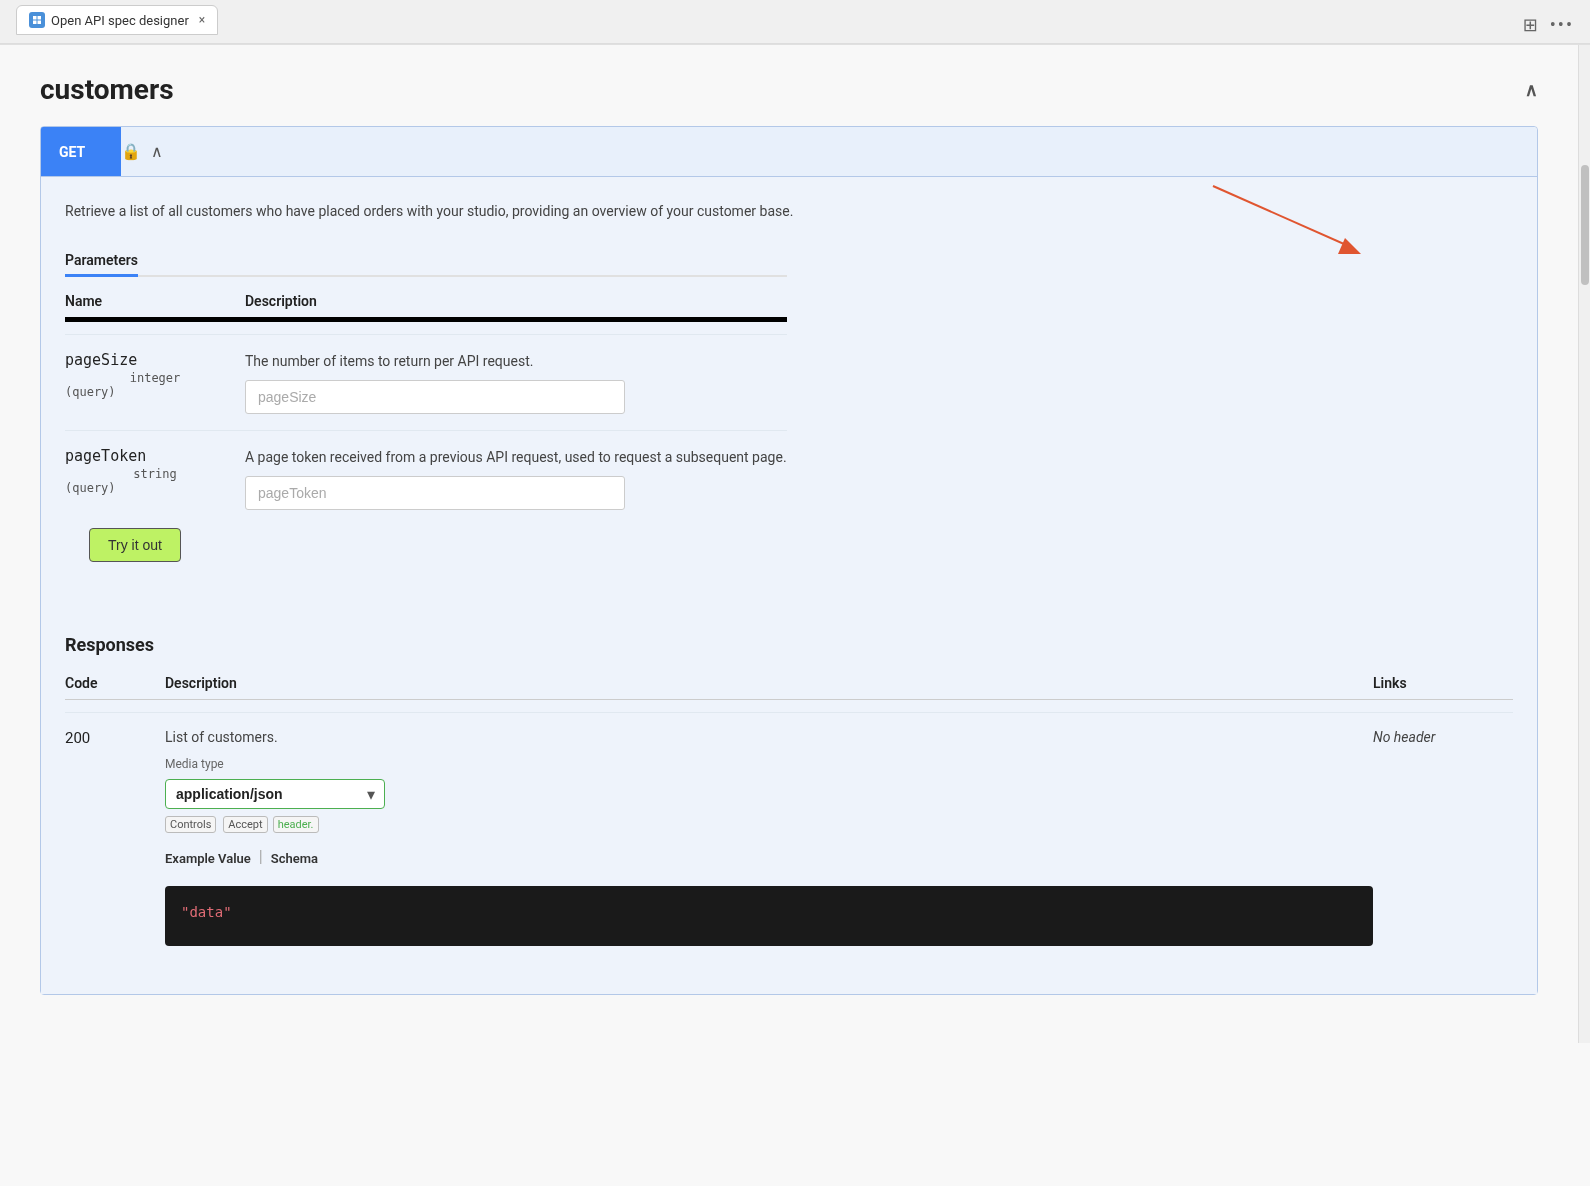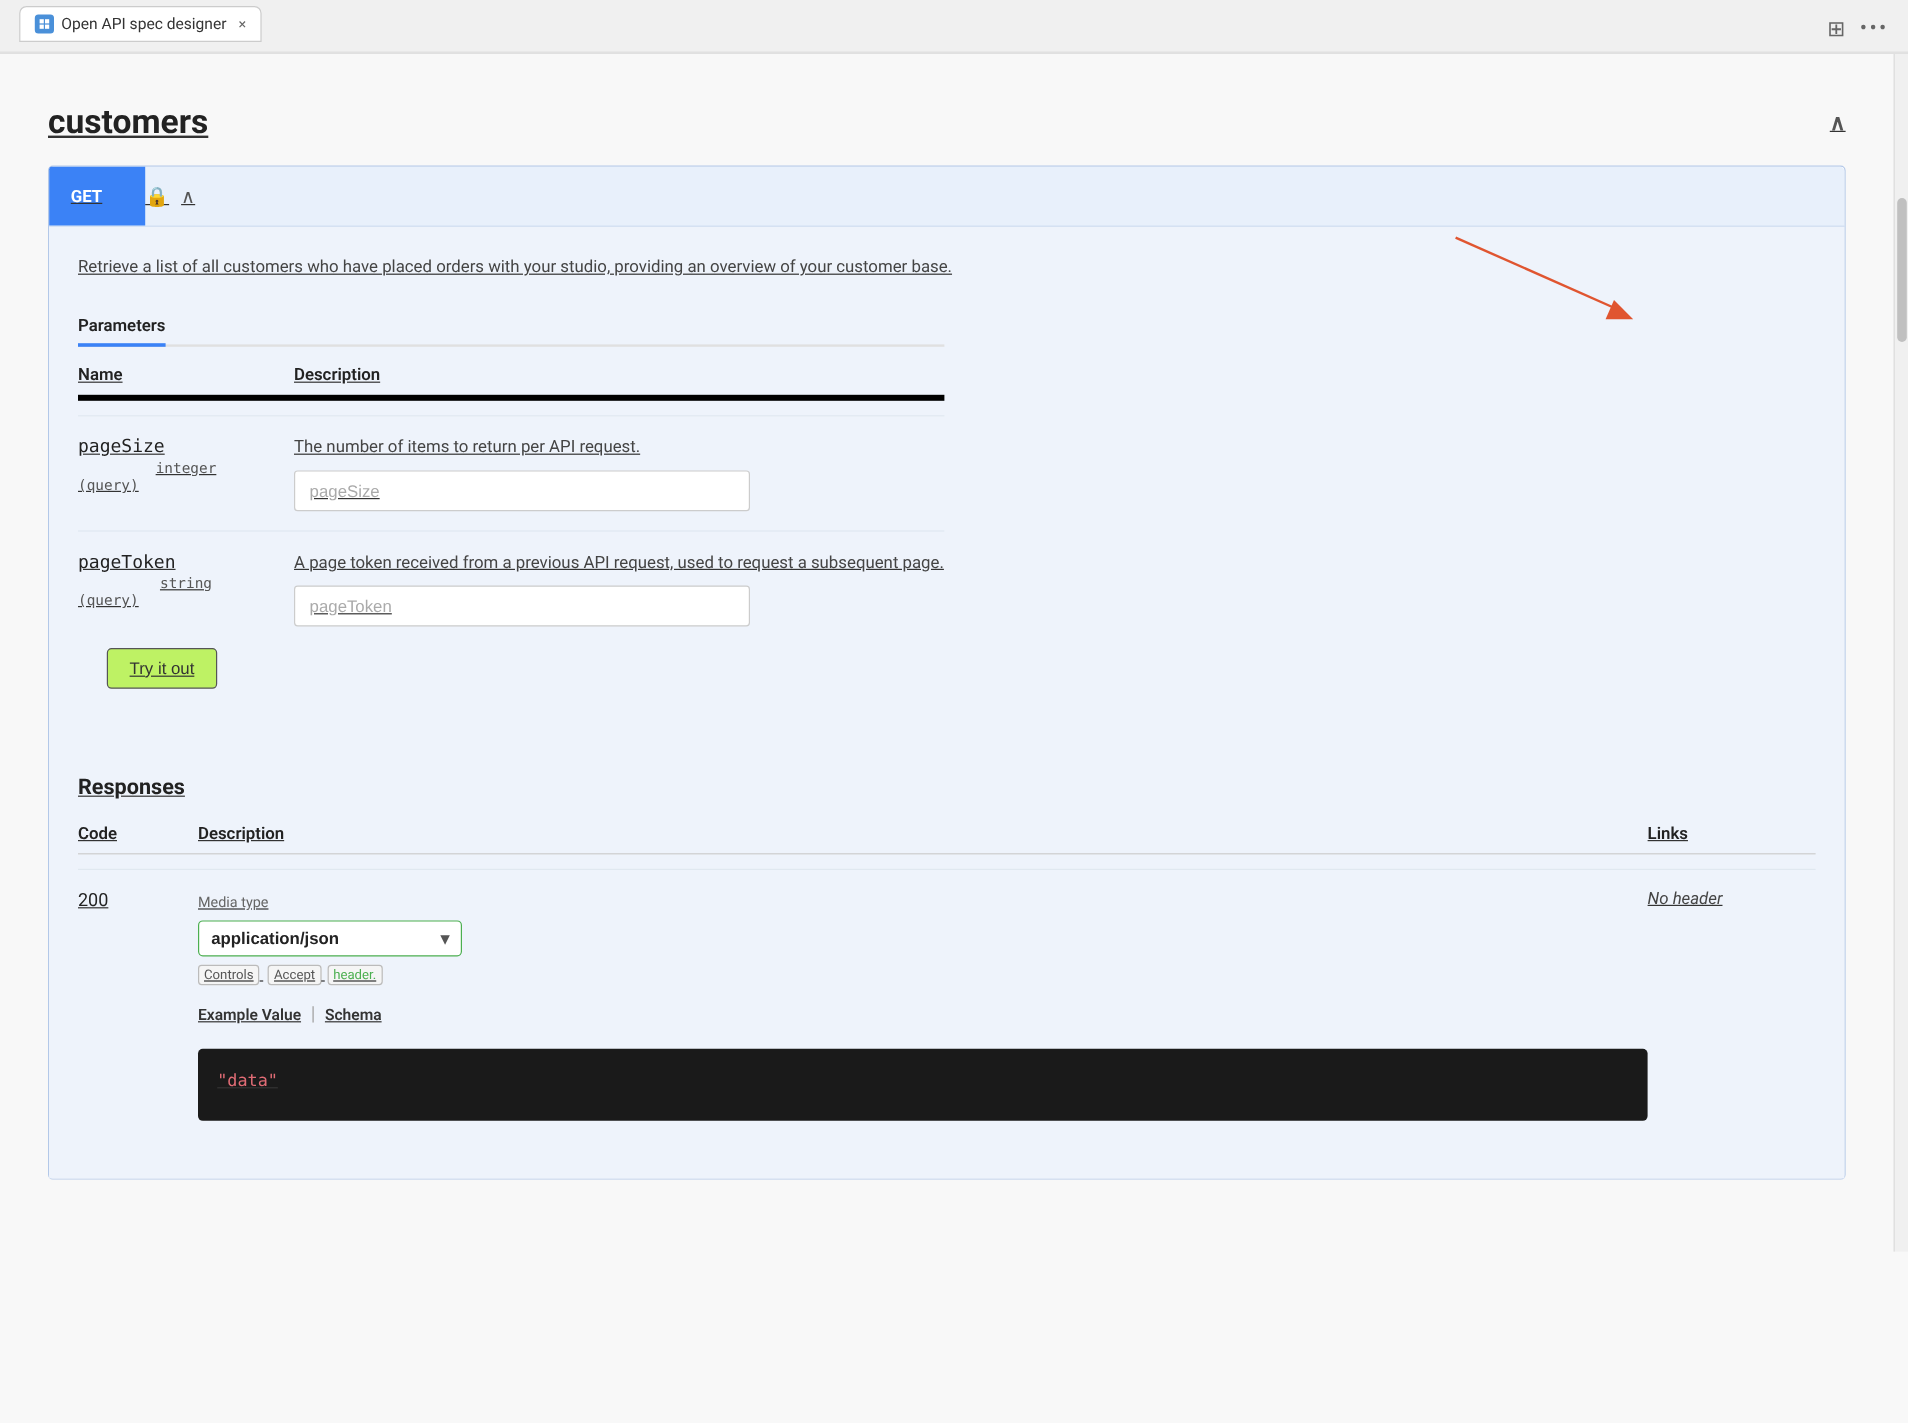--- a/index.html
+++ b/index.html
@@ -60,22 +60,21 @@
       color: #666;
     }
 
     
     .scroll-container {
       display: flex;
       position: relative;
     }
     .content-area {
       flex: 1;
-      padding: 40px 40px;
-      text-decoration: underline;
+      padding: 28px 40px;
     }
 
     
     .scrollbar-track {
       width: 12px;
       background: #f0f0f0;
       border-left: 1px solid #ddd;
       position: relative;
     }
     .scrollbar-thumb {
@@ -526,20 +525,21 @@
 
             <div class="responses-header">
               <div class="responses-header-cell">Code</div>
               <div class="responses-header-cell">Description</div>
               <div class="responses-header-cell">Links</div>
             </div>
 
             <div class="response-row">
               <div class="response-code">200</div>
               <div class="response-desc-col">
+                <span class="response-description">List of customers.</span>
                 <span class="media-type-label">Media type</span>
                 <div class="select-wrapper">
                   <select class="media-type-select">
                     <option>application/json</option>
                   </select>
                 </div>
                 <span class="controls-text">
                   <span>Controls</span>
                   <span style="margin-left:4px; border: 1px solid #bbb; border-radius:3px; padding:1px 4px; font-size:11px; background:#f5f5f5; color:#555;">Accept</span>
                   <span style="margin-left:2px; color:#4caf50;">header.</span>

